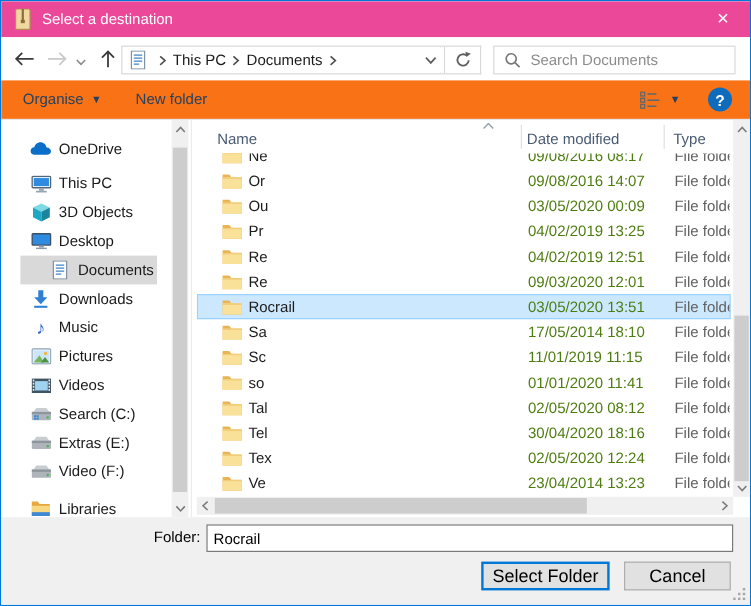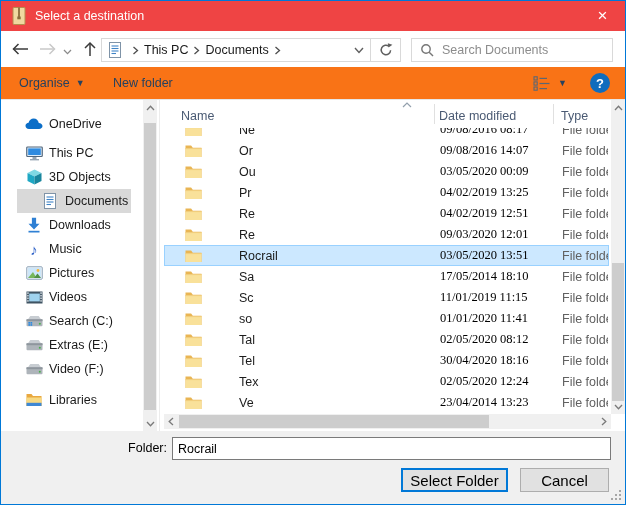--- a/index.html
+++ b/index.html
@@ -1,21 +1,21 @@
 <!DOCTYPE html>
 <html><head>
 <meta charset="utf-8">
 <style>
   * { box-sizing: border-box; margin: 0; padding: 0; }
   html,body { width:626px; height:505px; }
   body { font-family: "Liberation Sans", "DejaVu Sans", sans-serif; font-size:12.5px; color:#1b1b1b; }
   .dialog { position:relative; width:626px; height:505px; background:#fff; border:1px solid #0078d7; overflow:hidden; }
 
   
-  .titlebar { position:absolute; left:0; top:0; right:0; height:30px; background:#ef4444; color:#fff; }
+  .titlebar { position:absolute; left:0; top:0; right:0; height:30px; background:#ec4899; color:#fff; }
   .app-icon { position:absolute; left:10px; top:6px; width:16px; height:18px; }
   .title-text { position:absolute; left:34px; top:8px; font-size:12.5px; color:#fff; white-space:nowrap; }
   .close-btn { position:absolute; right:0; top:0; width:45px; height:29px; display:flex; align-items:center; justify-content:center; color:#fff; font-size:17px; cursor:default; }
 
   
   .navband { position:absolute; left:0; top:30px; right:0; height:36px; background:#fff; }
   .nav-btn { position:absolute; top:11px; width:22px; height:14px; display:flex; align-items:center; justify-content:center; }
   .btn-back { left:8px; color:#3a3a3a; }
   .btn-fwd { left:36px; color:#c9c9c9; }
   .nav-chev { left:60px; top:14px; width:12px; }
@@ -72,22 +72,22 @@
   .col-date { position:absolute; left:275px; top:9px; }
   .col-type { position:absolute; left:397px; top:9px; }
   .sort-caret { position:absolute; left:238px; top:2px; }
   .hdr-div { position:absolute; top:4px; height:20px; width:1px; background:#e0e0e0; }
   .hd1 { left:270px; } .hd2 { left:389px; }
   .rows { position:absolute; left:0; right:2px; top:28px; bottom:17px; overflow:hidden; }
   .frow { position:relative; height:21px; display:flex; align-items:center; border:1px solid transparent; }
   .frow.clip-top { margin-top:-9px; }
   .frow.selected { background:#cce8ff; border-color:#99d1ff; }
   .ficon { position:absolute; left:20px; top:3px; width:17px; height:14px; }
-  .fname { position:absolute; left:42px; white-space:nowrap; color:#1c1c1c;margin-left:32px; }
-  .fdate { position:absolute; left:275px; white-space:nowrap; color:#000000;font-family:Liberation Serif, serif; }
+  .fname { position:absolute; left:42px; white-space:nowrap; color:#1c1c1c; }
+  .fdate { position:absolute; left:275px; white-space:nowrap; color:#4d7c0f; }
   .ftype { position:absolute; left:397px; right:0; white-space:nowrap; overflow:hidden; color:#616161; }
   .hscroll { position:absolute; left:0; right:0; bottom:2px; height:15px; background:#f0f0f0; }
   .hs-arrow { position:absolute; top:0; width:14px; height:15px; display:flex; align-items:center; justify-content:center; }
   .hs-left { left:0; } .hs-right { right:0; }
   .hthumb { position:absolute; left:15px; top:1px; width:310px; height:13px; background:#cdcdcd; }
 
   
   .footer { position:absolute; left:0; right:0; bottom:0; height:73px; background:#f0f0f0; }
   .folder-label { position:absolute; left:100px; width:66px; top:10px; text-align:right; color:#000; }
   .folder-input { position:absolute; left:171px; top:6px; width:439px; height:23px; border:1px solid #7a7a7a; background:#fff; padding:0 5px; font-family:inherit; font-size:12.5px; color:#000; outline:none; }
@@ -248,20 +248,30 @@
         <div class="side-item child">
           <span class="sicon">
             <svg width="15" height="16" viewBox="0 0 15 16">
               <polygon points="7.5,0.5 14.5,4 7.5,7.5 0.5,4" fill="#7fd9e4"></polygon>
               <polygon points="0.5,4 7.5,7.5 7.5,15.5 0.5,12" fill="#1fa8c4"></polygon>
               <polygon points="14.5,4 14.5,12 7.5,15.5 7.5,7.5" fill="#19869e"></polygon>
             </svg>
           </span>
           <span class="slabel">3D Objects</span>
         </div>
+        <div class="side-item child">
+          <span class="sicon">
+            <svg width="17" height="14" viewBox="0 0 17 14">
+              <rect x="0.75" y="0.75" width="15.5" height="9.5" rx="0.8" fill="#2f8be0" stroke="#3c4f63" stroke-width="1.2"></rect>
+              <rect x="6.5" y="10.5" width="4" height="1.8" fill="#8b9aa8"></rect>
+              <rect x="4" y="12.4" width="9" height="1.3" fill="#8b9aa8"></rect>
+            </svg>
+          </span>
+          <span class="slabel">Desktop</span>
+        </div>
         <div class="side-item child selected">
           <span class="sicon">
             <svg width="14" height="16" viewBox="0 0 14 16">
               <rect x="1.5" y="0.5" width="11" height="15" fill="#fff" stroke="#7f93a7"></rect>
               <g stroke="#3f84c6" stroke-width="1.1">
                 <line x1="3.5" y1="4" x2="10.5" y2="4"></line>
                 <line x1="3.5" y1="6.5" x2="10.5" y2="6.5"></line>
                 <line x1="3.5" y1="9" x2="10.5" y2="9"></line>
                 <line x1="3.5" y1="11.5" x2="8" y2="11.5"></line>
               </g>

